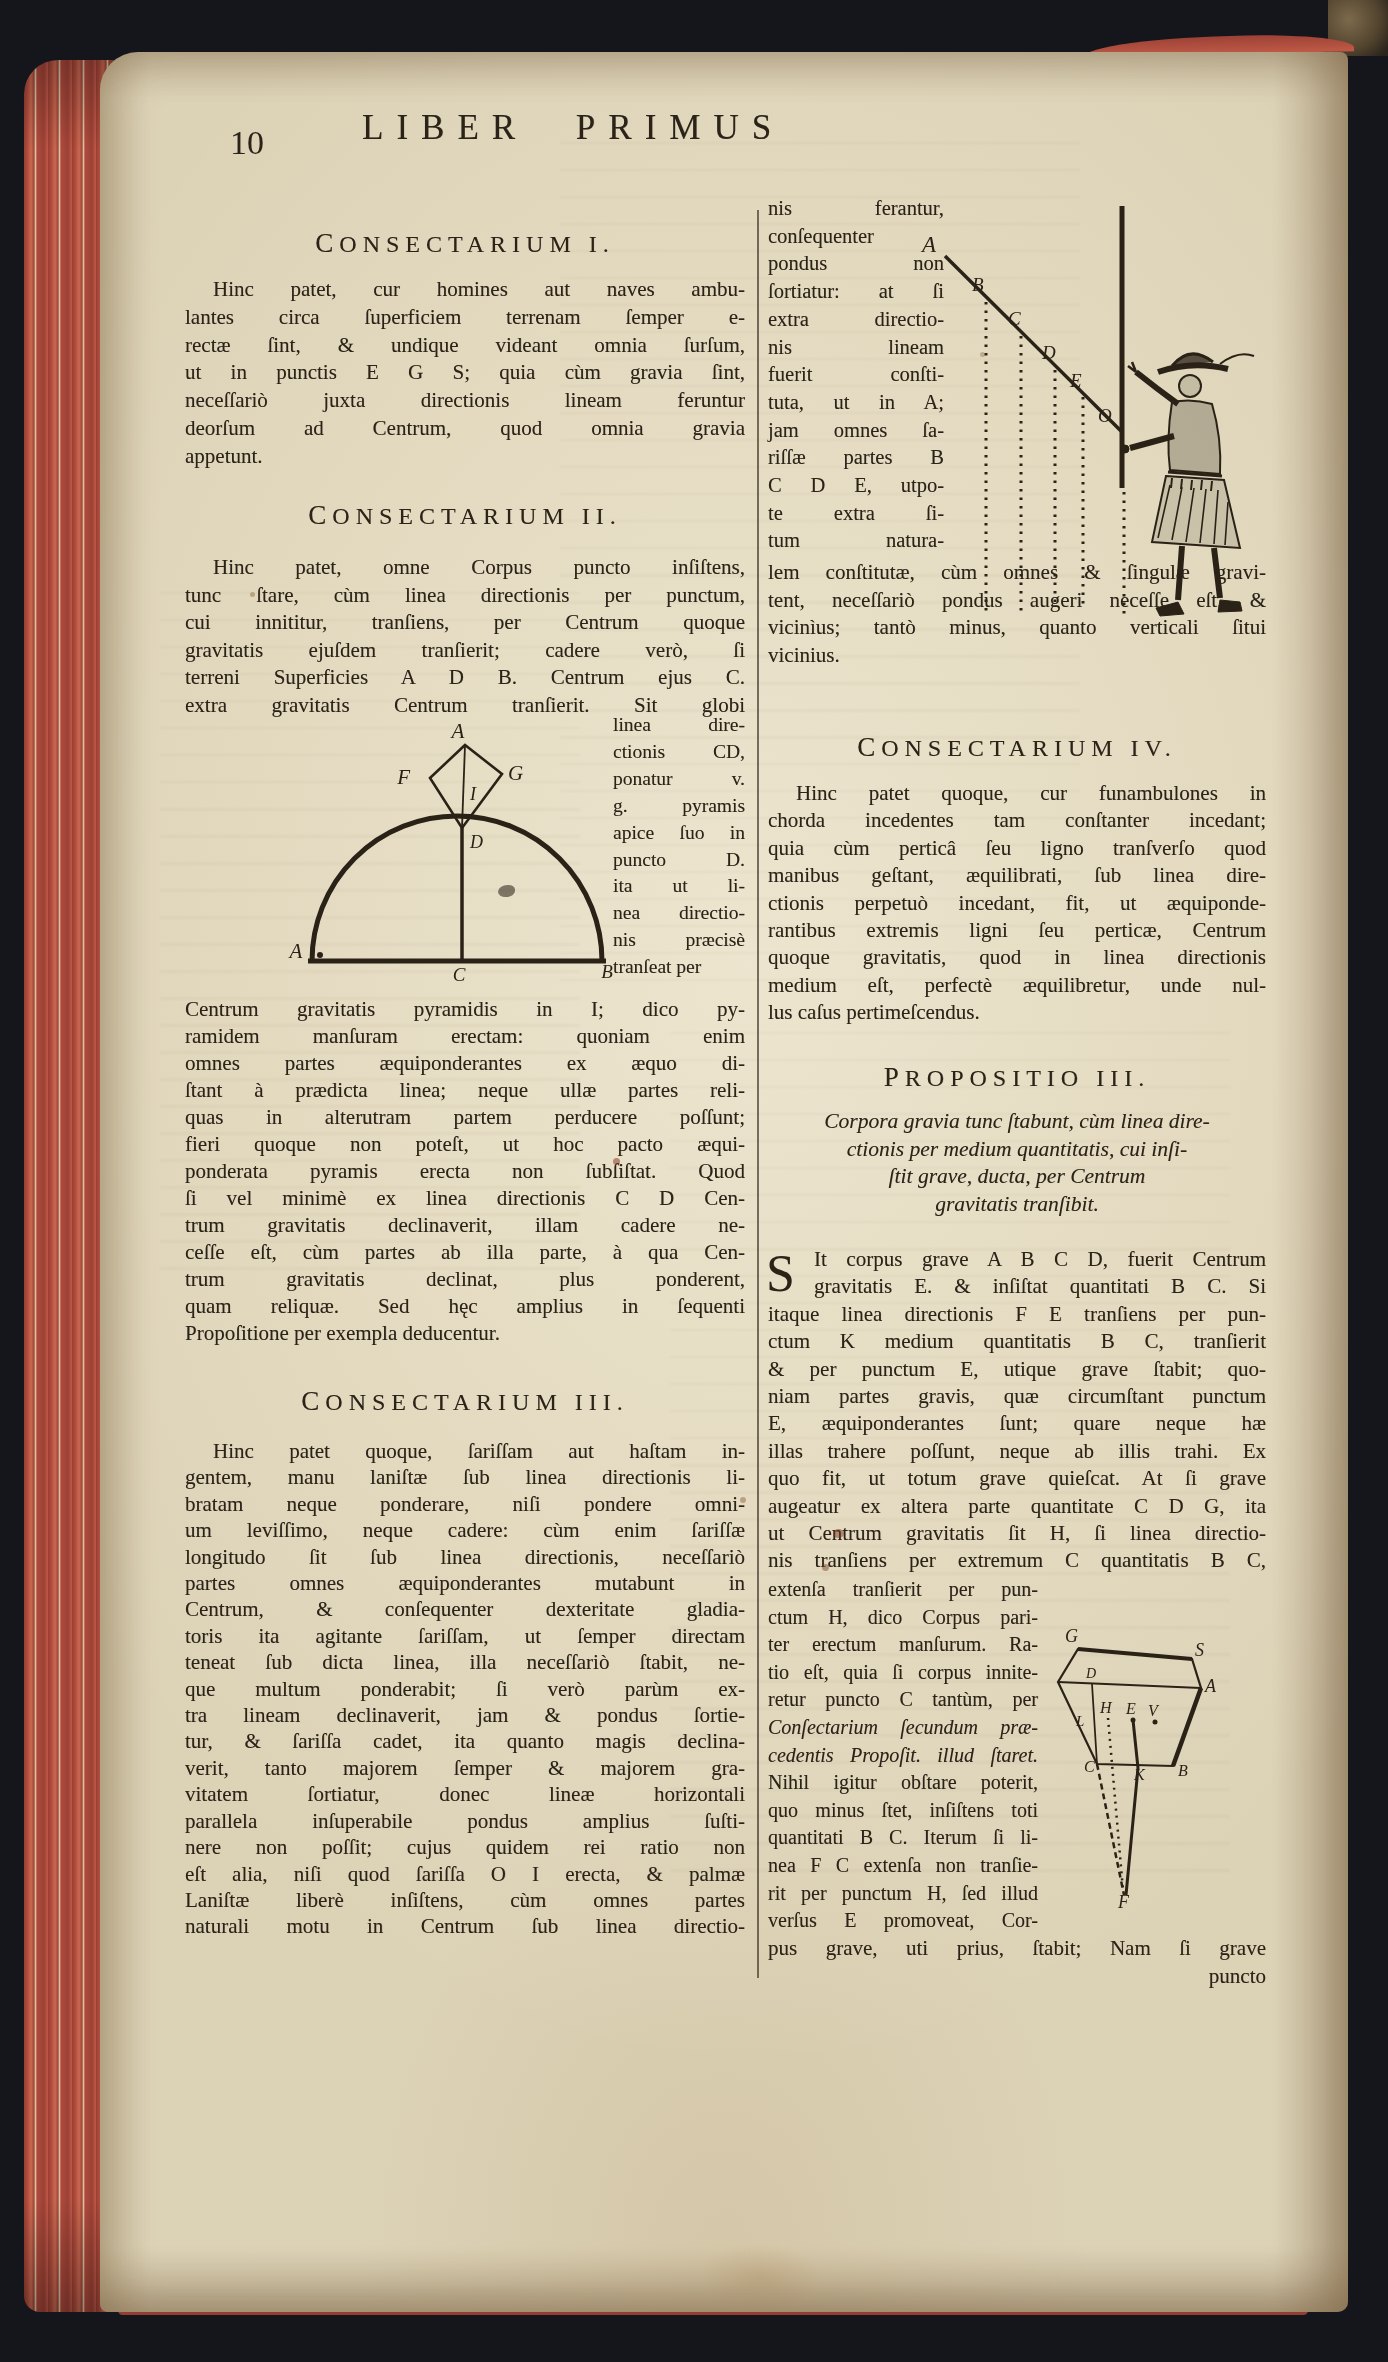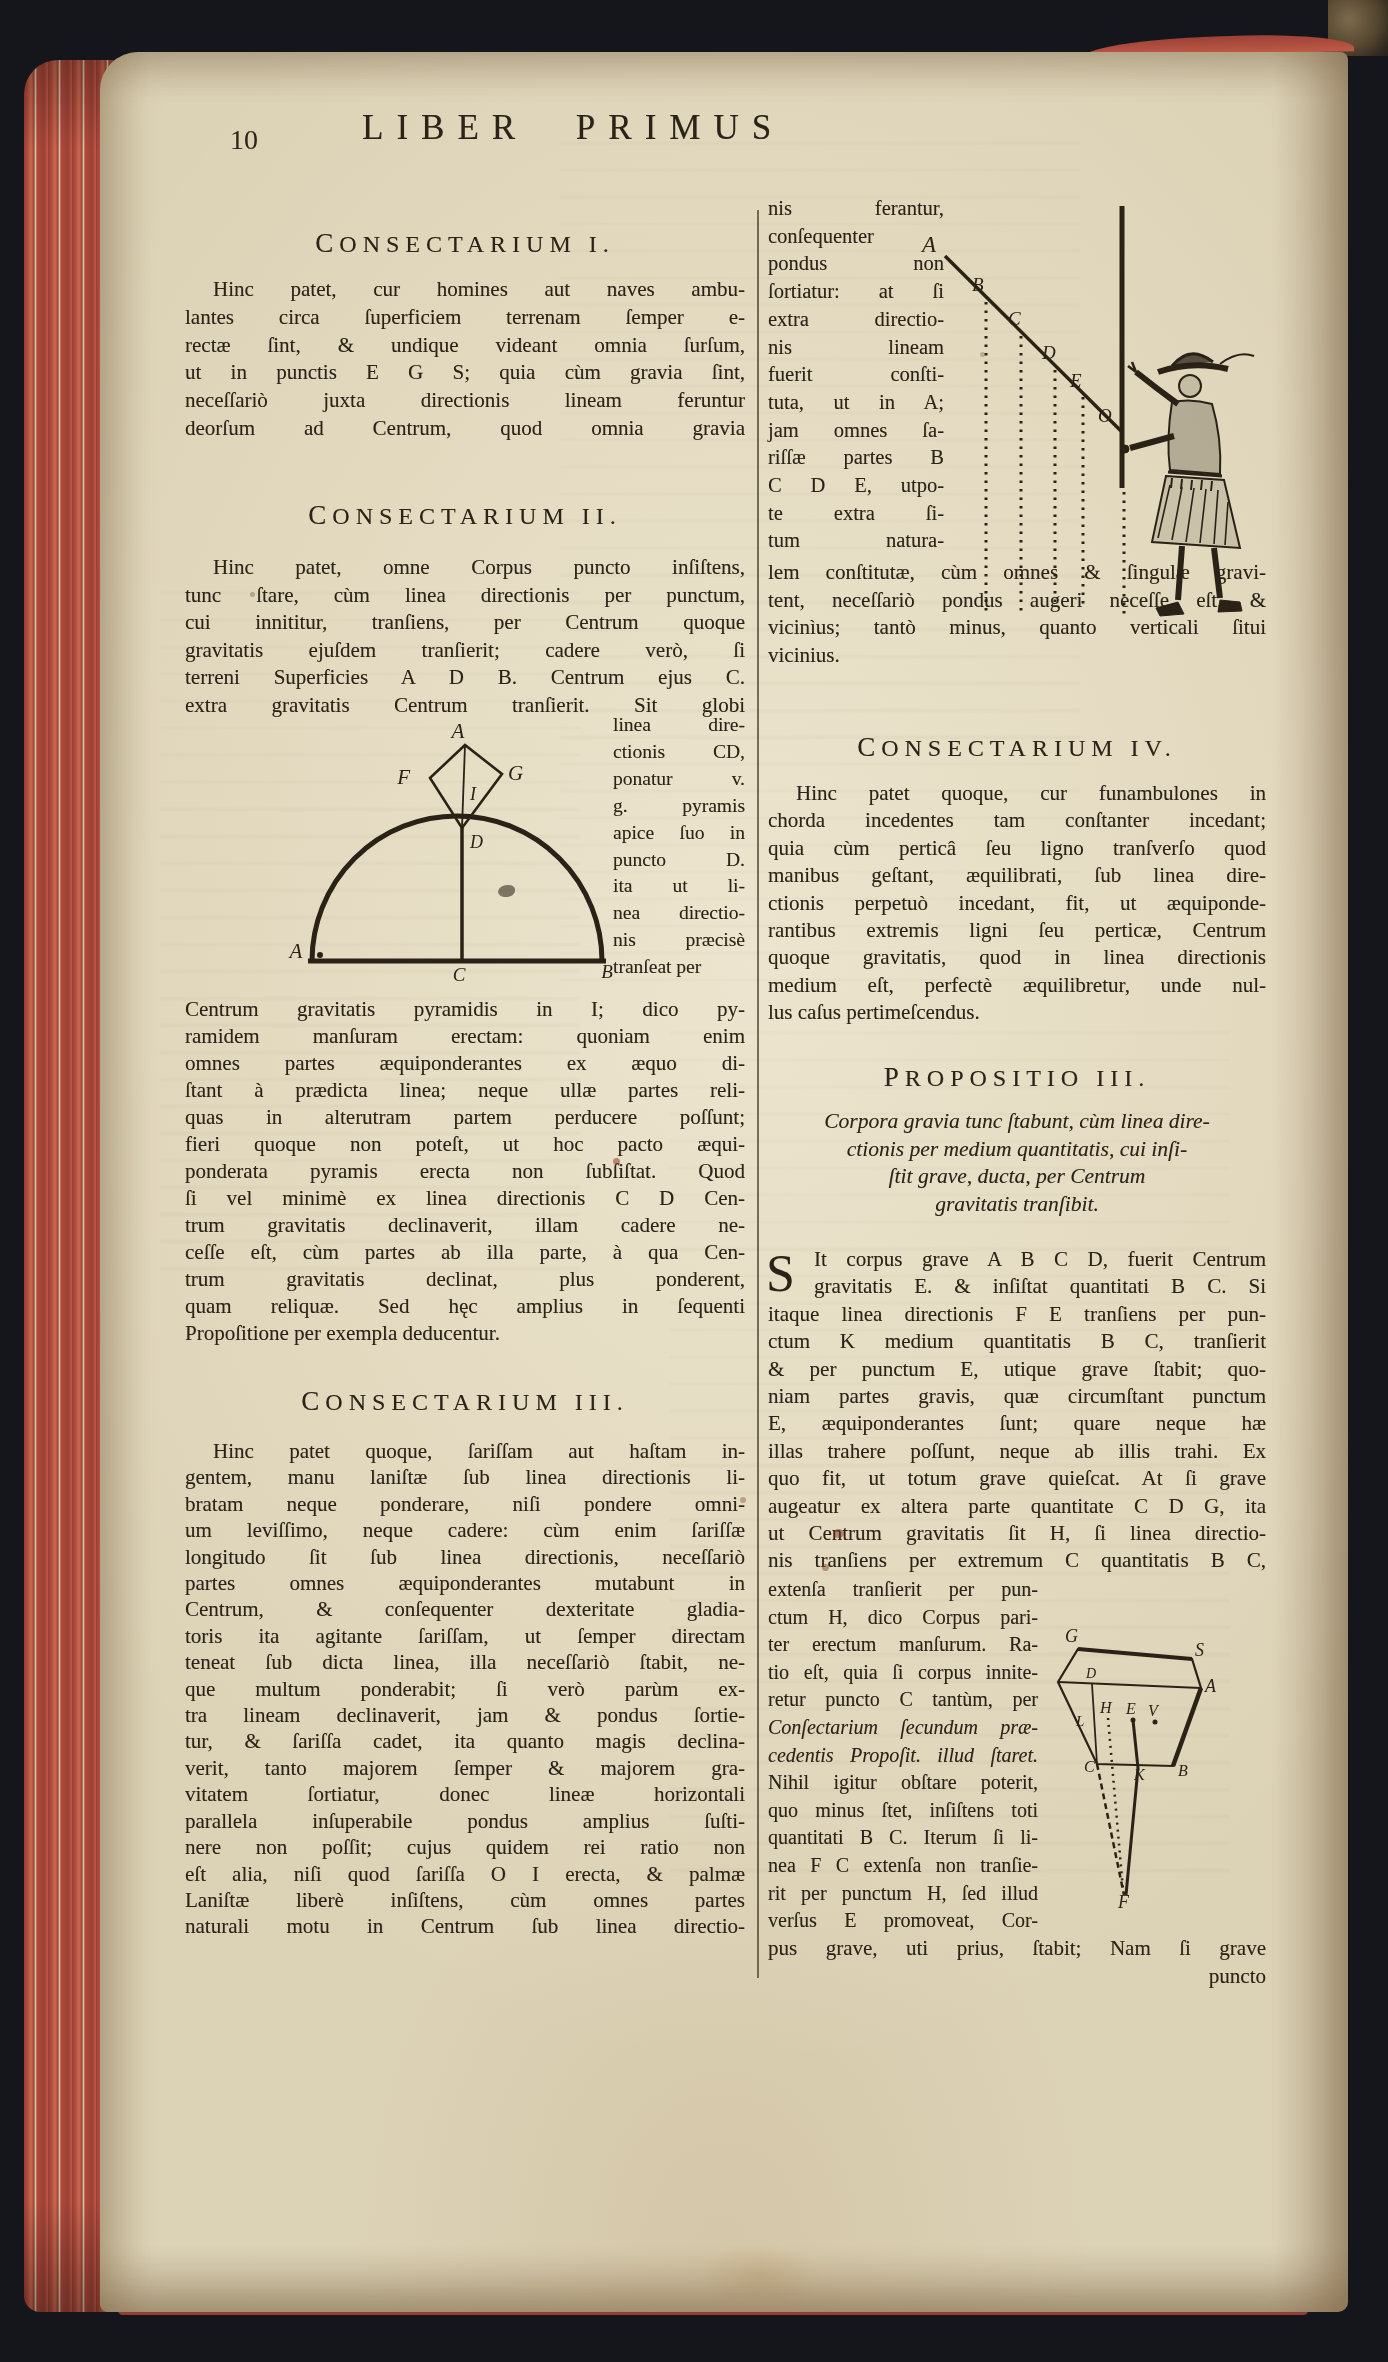--- a/index.html
+++ b/index.html
@@ -38,21 +38,21 @@
   .tb{position:absolute;color:#2c2318;font-size:21px;
       text-shadow:.3px .3px .5px rgba(44,35,24,.3);}
   .ln{text-align:justify;text-align-last:justify;}
   .ln.nj{text-align-last:left;}
   .ln.ind{text-indent:28px;}
   .ln.it{font-style:italic;}
   .hd{position:absolute;color:#2c2318;text-align:center;letter-spacing:6px;font-size:24px;
       text-transform:uppercase;text-shadow:.3px .3px .5px rgba(44,35,24,.3);}
   .hd::first-letter{font-size:27px;}
 
-  .hdr-num{position:absolute;left:130px;top:72px;font-size:28px;color:#2c2318;}
+  .hdr-num{position:absolute;left:130px;top:72px;font-size:34px;color:#2c2318;}
   .hdr-title{position:absolute;left:262px;top:56px;width:382px;text-align:center;font-size:35px;
      letter-spacing:13px;word-spacing:26px;color:#2c2318;white-space:nowrap;
      text-shadow:.4px .4px .6px rgba(44,35,24,.35);}
 
   #h1{left:85px;top:176px;width:560px;}
   #p1{left:85px;top:224px;width:560px;line-height:27.8px;}
   #h2{left:85px;top:448px;width:560px;}
   #p2{left:85px;top:502px;width:560px;line-height:27.5px;}
   #fig1{left:140px;top:666px;}
   #side{left:513px;top:660px;width:132px;font-size:19.5px;line-height:26.9px;}
@@ -99,20 +99,21 @@
     <div class="divider"></div>
 
     <div class="hd" id="h1">Consectarium I.</div>
     <div class="tb" id="p1">
         <div class="ln ind">Hinc patet, cur homines aut naves ambu-</div>
         <div class="ln">lantes circa ſuperficiem terrenam ſemper e-</div>
         <div class="ln">rectæ ſint, &amp; undique videant omnia ſurſum,</div>
         <div class="ln">ut in punctis E G S; quia cùm gravia ſint,</div>
         <div class="ln">neceſſariò juxta directionis lineam feruntur</div>
         <div class="ln">deorſum ad Centrum, quod omnia gravia</div>
+        <div class="ln nj">appetunt.</div>
       </div>
     <div class="hd" id="h2">Consectarium II.</div>
     <div class="tb" id="p2">
         <div class="ln ind">Hinc patet, omne Corpus puncto inſiſtens,</div>
         <div class="ln">tunc ſtare, cùm linea directionis per punctum,</div>
         <div class="ln">cui innititur, tranſiens, per Centrum quoque</div>
         <div class="ln">gravitatis ejuſdem tranſierit; cadere verò, ſi</div>
         <div class="ln">terreni Superficies A D B. Centrum ejus C.</div>
         <div class="ln">extra gravitatis Centrum tranſierit. Sit globi</div>
       </div>

